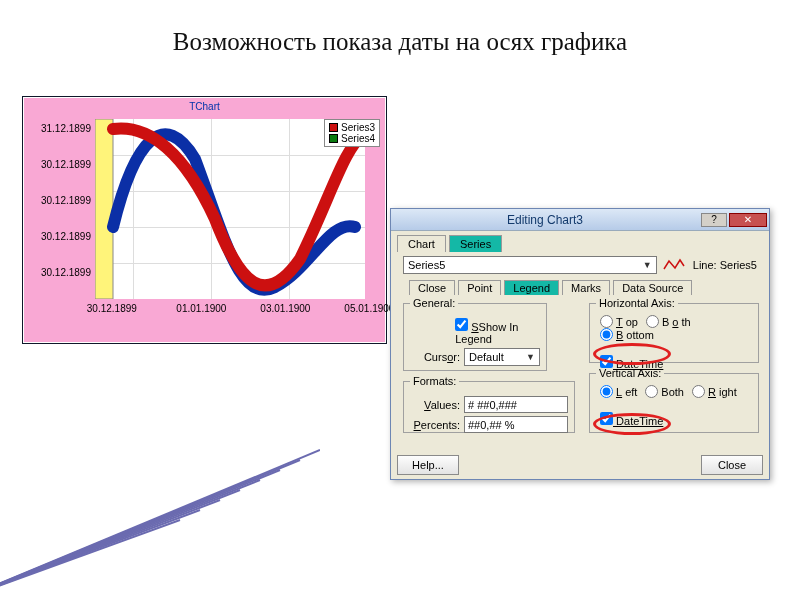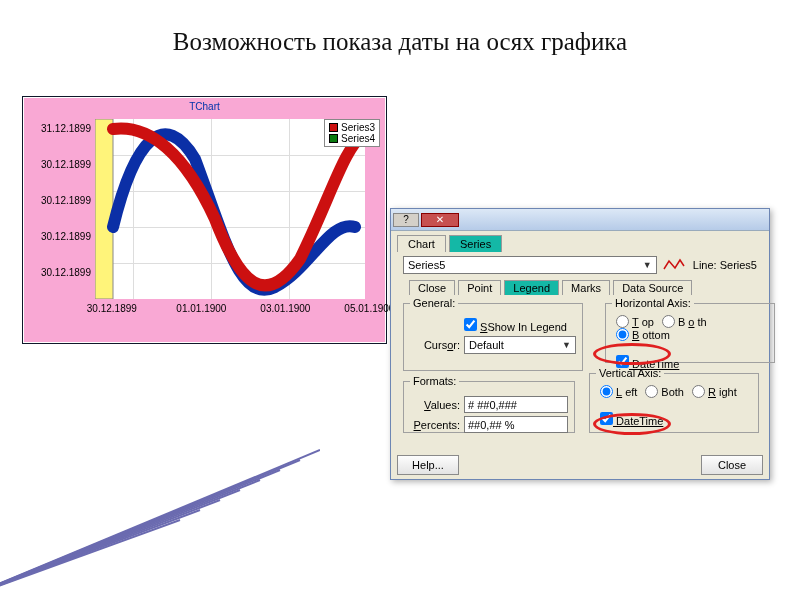--- a/index.html
+++ b/index.html
@@ -108,23 +108,23 @@
 
   .subtabs { margin-top: 2px; }
   .subtabs .tab { padding: 1px 8px; }
 
   .panel-body { position: relative; height: 160px; }
   fieldset {
     position: absolute; border: 1px solid #a0a0a0; padding: 6px;
     font-size: 11px;
   }
   fieldset legend { padding: 0 3px; }
-  .fld-general { top: 2px; left: 0; width: 180px; height: 74px; }
+  .fld-general { top: 2px; left: 0; width: 144px; height: 74px; }
   .fld-formats { top: 80px; left: 0; width: 172px; height: 58px; }
-  .fld-horiz   { top: 2px; left: 202px; width: 170px; height: 66px; }
+  .fld-horiz   { top: 2px; left: 186px; width: 170px; height: 66px; }
   .fld-vert    { top: 72px; left: 186px; width: 170px; height: 66px; }
   .row { display: flex; align-items: center; gap: 4px; margin: 3px 0; }
   .row label:first-child { width: 50px; text-align: right; }
   .txt {
     flex: 1; height: 17px; background: #fff; border: 1px solid #7a7a7a;
     padding: 0 3px; display: flex; align-items: center;
   }
   .radio-row { display: flex; flex-wrap: wrap; gap: 0 8px; padding-left: 4px; }
   .radio-row label { display: flex; align-items: center; gap: 3px; cursor: pointer; }
   .datetime-row { padding-left: 4px; margin-top: 14px; text-decoration: underline; }
@@ -200,20 +200,21 @@
     </div>
     <div class="legend-row">
       <span class="swatch" style="background:#0b7b10"></span>
       <span>Series4</span>
     </div>
   </div>
 </div>
 
 <div class="dialog">
   <div class="titlebar">
+    <div class="caption">Editing Chart3</div>
     <div class="title-btn">?</div>
     <div class="title-btn close-x">✕</div>
   </div>
 
   <div class="tabstrip">
     <span class="tab">Chart</span>
     <span class="tab active">Series</span>
   </div>
 
   <div class="tab-body">

